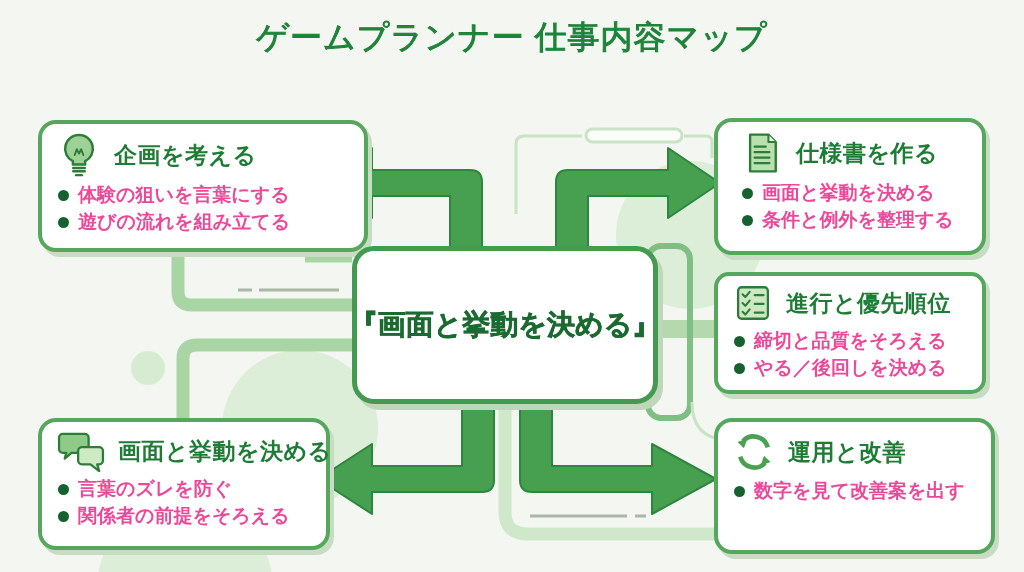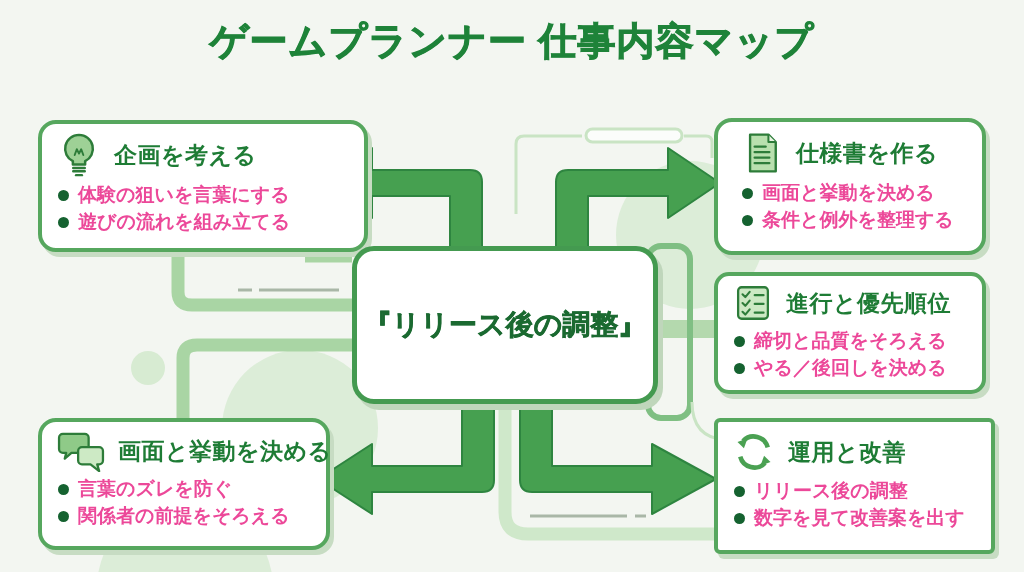--- a/index.html
+++ b/index.html
@@ -4,38 +4,38 @@
 <style>
   html,body{margin:0;padding:0;background:#fff;}
   #stage{
     position:relative;width:1024px;height:572px;overflow:hidden;
     background:#f3f6f1;
     font-family:"Liberation Sans","DejaVu Sans",sans-serif;
   }
   #bg{position:absolute;left:0;top:0;width:1024px;height:572px;}
   .page-title{
     position:absolute;top:16px;left:0;width:1024px;text-align:center;
-    font-size:38px;font-weight:700;color:#1e8339;letter-spacing:1px;
+    font-size:32px;font-weight:400;color:#1e8339;letter-spacing:1px;
     -webkit-text-stroke:1px #1e8339;
   }
   .card{
     position:absolute;background:#ffffff;border:4px solid #56a75e;border-radius:18px;
     box-shadow:4px 5px 0 #c7dcc3;box-sizing:border-box;padding:8px 14px 6px 14px;
   }
   .card-head{display:flex;align-items:center;gap:12px;margin-bottom:4px;}
   .card-head svg{flex:none;}
   .card-title{font-size:23px;font-weight:900;color:#1e7c35;letter-spacing:.5px;white-space:nowrap;}
   .bullets{margin:2px 0 0 2px;padding:0;list-style:none;}
   .bullets li{display:flex;align-items:center;gap:9px;font-size:19px;font-weight:800;color:#ec4899;line-height:1.42;white-space:nowrap;}
   .dot{width:11px;height:11px;border-radius:50%;background:#156230;flex:none;}
   #box-plan   {left:38px; top:120px;width:330px;height:132px;}
   #box-spec   {left:714px;top:118px;width:272px;height:137px;padding-left:22px;}
   #box-priority{left:714px;top:272px;width:272px;height:122px;padding-top:6px;border-radius:15px;}
   #box-terms  {left:38px; top:418px;width:292px;height:132px;}
-  #box-ops    {left:714px;top:418px;width:281px;height:136px;border-radius:6px;}
+  #box-ops    {left:714px;top:418px;width:281px;height:136px;}
   #center-box{
     position:absolute;left:352px;top:246px;width:306px;height:158px;box-sizing:border-box;
     background:#fff;border:5px solid #449a50;border-radius:22px;
     box-shadow:5px 6px 0 #bfd6bb;display:flex;align-items:center;justify-content:center;
   }
   #center-box .center-label{
     font-size:28px;font-weight:900;color:#1b6a31;white-space:nowrap;letter-spacing:0;
     -webkit-text-stroke:.6px #1b6a31;
   }
 </style>
@@ -173,26 +173,22 @@
         <path d="M39 19a16 16 0 0 0-27-7" fill="none" stroke="#4aa152" stroke-width="5"></path>
         <polygon points="6,13 17,9 13,20" fill="#4aa152"></polygon>
         <path d="M9 29a16 16 0 0 0 27 7" fill="none" stroke="#4aa152" stroke-width="5"></path>
         <polygon points="42,35 31,39 35,28" fill="#4aa152"></polygon>
       </svg>
       <span class="card-title">運用と改善</span>
     </div>
     <ul class="bullets">
       <li>
           <span class="dot"></span>
-          <span>リリース後の調整</span>
-        </li>
-      <li>
-          <span class="dot"></span>
           <span>数字を見て改善案を出す</span>
         </li>
     </ul>
   </div>
 
   <div id="center-box">
-    <span class="center-label">『リリース後の調整』</span>
+    <span class="center-label">『画面と挙動を決める』</span>
   </div>
 
 </div>
 
 </body></html>

